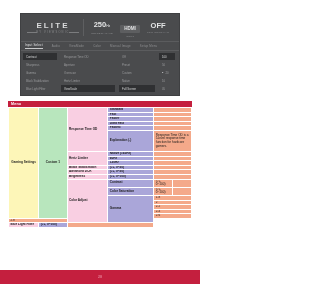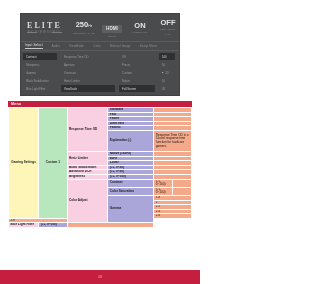--- a/index.html
+++ b/index.html
@@ -26,21 +26,21 @@
   .osd-head{
     position:relative;height:27px;
     border-bottom:1px solid #5b5c5e;
     display:flex;align-items:center;
   }
   .brand{
     width:52px;margin-left:6px;text-align:center;
   }
   .brand-name{
     font-size:8px;letter-spacing:2.1px;color:#d9dadb;
-    font-weight:bold;line-height:9px;font-family:Liberation Serif, serif;
+    font-weight:bold;line-height:9px;
   }
   .brand-sub{
     font-size:2.6px;letter-spacing:1.2px;color:#8a8b8d;
     line-height:5px;position:relative;
   }
   .brand-sub:before,.brand-sub:after{
     content:"";position:absolute;top:50%;width:10px;height:1px;background:#7b7c7e;
   }
   .brand-sub:before{left:0;}
   .brand-sub:after{right:0;}
@@ -133,24 +133,20 @@
       <div class="stat">
         <div class="stat-v"><span>250</span><span class="unit">Hz</span></div>
         <div class="stat-l">REFRESH RATE</div>
       </div>
 
       <div class="stat">
         <div class="stat-badge">HDMI</div>
         <div class="stat-l">INPUT</div>
       </div>
 
-      <div class="stat">
-        <div class="stat-v">ON</div>
-        <div class="stat-l">FREESYNC</div>
-      </div>
 
       <div class="stat">
         <div class="stat-v">OFF</div>
         <div class="stat-l">LOW INPUT LAG</div>
       </div>
     </div>
 
     <div class="osd-tabs">
       <div class="osd-tab active">Input Select</div>
       <div class="osd-tab">Audio</div>

